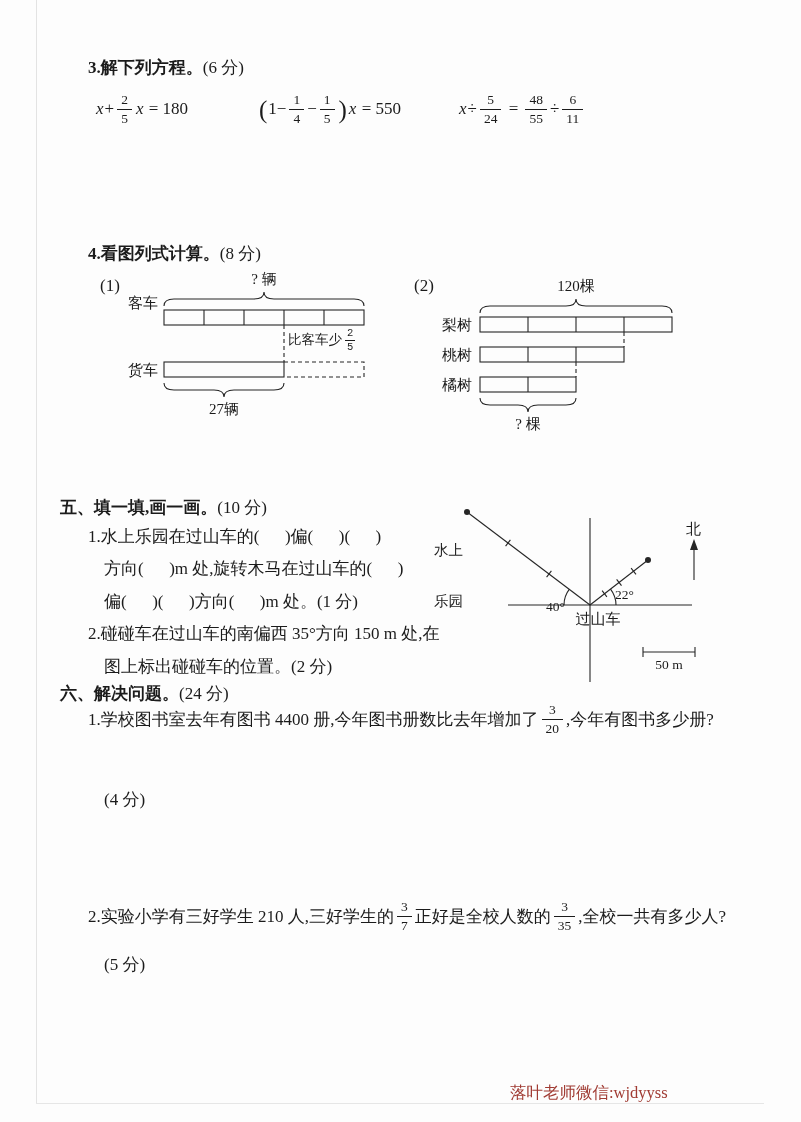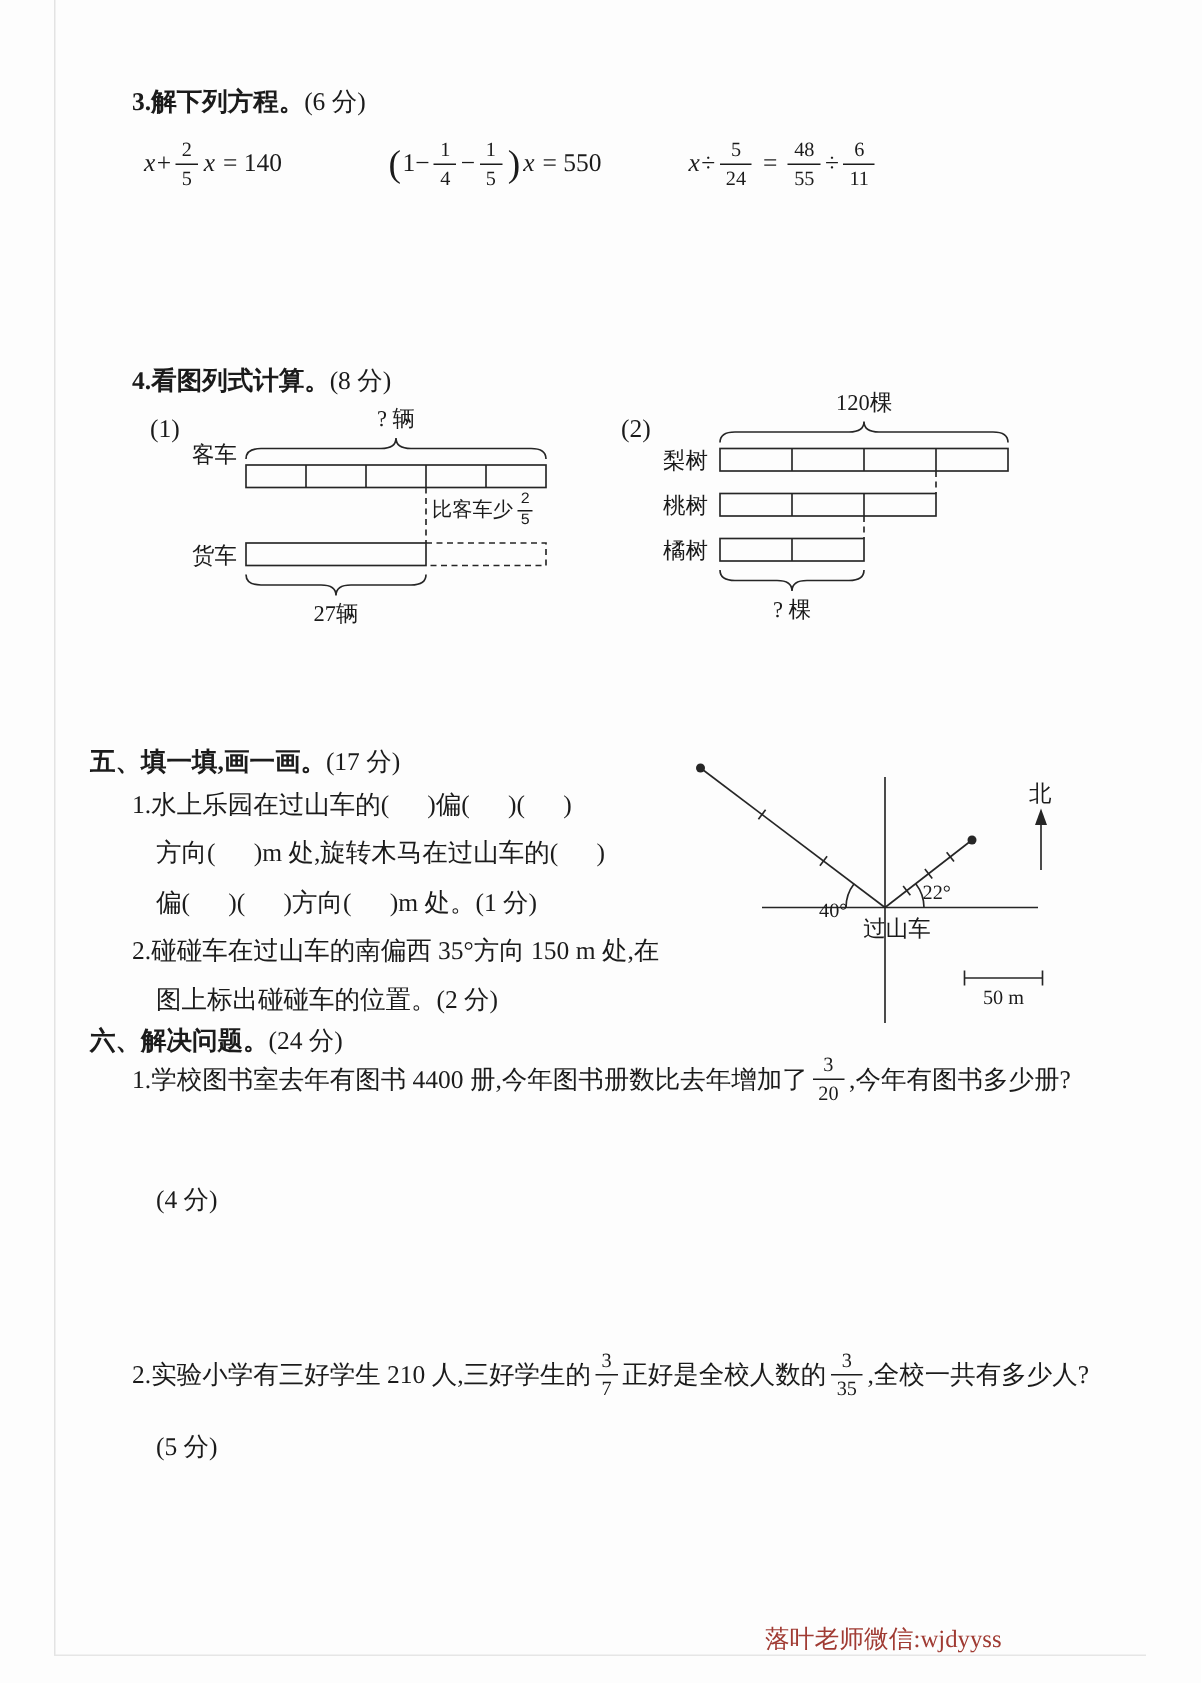--- a/index.html
+++ b/index.html
@@ -49,21 +49,21 @@
 <div class="page">
 
   <div class="edge-v"></div>
   <div class="edge-h"></div>
 
   <div class="abs t17" style="left:88px;top:56px">
     <span class="bold pre">3.解下列方程。</span><span class="pre">(6 分)</span>
   </div>
 
   <div class="abs eq" style="left:95px;top:88px">
-    <i>x</i><span class="pre">+</span><span class="frac"><span class="fn">2</span><span class="fd">5</span></span><i>x</i><span class="pre"> = 140</span>
+    <i>x</i><span class="pre">+</span><span class="frac"><span class="fn">2</span><span class="fd">5</span></span><i>x</i><span class="pre"> = 180</span>
   </div>
 
   <div class="abs eq" style="left:258px;top:88px">
     <span class="bp">(</span><span class="pre">1−</span><span class="frac"><span class="fn">1</span><span class="fd">4</span></span><span class="pre">−</span><span class="frac"><span class="fn">1</span><span class="fd">5</span></span><span class="bp">)</span><i>x</i><span class="pre"> = 550</span>
   </div>
 
   <div class="abs eq" style="left:458px;top:88px">
     <i>x</i><span class="pre">÷</span><span class="frac"><span class="fn">5</span><span class="fd">24</span></span><span class="pre"> = </span><span class="frac"><span class="fn">48</span><span class="fd">55</span></span><span class="pre">÷</span><span class="frac"><span class="fn">6</span><span class="fd">11</span></span>
   </div>
 
@@ -92,21 +92,21 @@
     <div class="dlabel" style="left:2px;top:24px">客车</div>
     <div class="dlabel" style="left:2px;top:91px">货车</div>
     <div class="dnote" style="left:162px;top:58px">
       <span class="pre">比客车少</span><span class="frac sm"><span class="fn">2</span><span class="fd">5</span></span>
     </div>
     <div class="dlabel dcenter" style="left:38px;top:130px;width:120px">27辆</div>
   </div>
 
   <div class="abs t17 pre" style="left:414px;top:276px">(2)</div>
 
-  <div class="diag" style="left:440px;top:259px;width:260px;height:158px">
+  <div class="diag" style="left:440px;top:277px;width:260px;height:158px">
     <svg width="260" height="158" viewBox="0 0 260 158">
       <path d="M40,36 Q40,29 50,29 L126,29 Q136,29 136,22 Q136,29 146,29 L222,29 Q232,29 232,36"></path>
       <rect x="40" y="40" width="192" height="15"></rect>
       <g>
         <line x1="88" y1="40" x2="88" y2="55"></line>
         <line x1="136" y1="40" x2="136" y2="55"></line>
         <line x1="184" y1="40" x2="184" y2="55"></line>
       </g>
       <line class="dashed" x1="184" y1="55" x2="184" y2="70"></line>
       <rect x="40" y="70" width="144" height="15"></rect>
@@ -122,21 +122,21 @@
       <path d="M40,121 Q40,128 50,128 L78,128 Q88,128 88,135 Q88,128 98,128 L126,128 Q136,128 136,121"></path>
     </svg>
     <div class="dlabel dcenter" style="left:40px;top:0;width:192px">120棵</div>
     <div class="dlabel" style="left:2px;top:39px">梨树</div>
     <div class="dlabel" style="left:2px;top:69px">桃树</div>
     <div class="dlabel" style="left:2px;top:99px">橘树</div>
     <div class="dlabel dcenter" style="left:40px;top:138px;width:96px">? 棵</div>
   </div>
 
   <div class="abs t17" style="left:60px;top:496px">
-    <span class="bold pre">五、填一填,画一画。</span><span class="pre">(17 分)</span>
+    <span class="bold pre">五、填一填,画一画。</span><span class="pre">(10 分)</span>
   </div>
 
   <div class="abs tblock" style="left:88px;top:521px;width:392px">
     <p>1.水上乐园在过山车的(      )偏(      )(      )</p>
     <p class="ind">方向(      )m 处,旋转木马在过山车的(      )</p>
     <p class="ind">偏(      )(      )方向(      )m 处。(1 分)</p>
     <p>2.碰碰车在过山车的南偏西 35°方向 150 m 处,在</p>
     <p class="ind">图上标出碰碰车的位置。(2 分)</p>
   </div>
 
@@ -162,20 +162,24 @@
       <g>
         <line x1="266" y1="88" x2="266" y2="56"></line>
         <polygon points="266,47 262,58 270,58"></polygon>
       </g>
       <g>
         <line x1="215" y1="160" x2="267" y2="160"></line>
         <line x1="215" y1="155" x2="215" y2="165"></line>
         <line x1="267" y1="155" x2="267" y2="165"></line>
       </g>
     </svg>
+    <div class="dlabel" style="left:6px;top:16px;font-size:14.5px;line-height:17px">
+      <div>水上</div>
+      <div>乐园</div>
+    </div>
     <div class="dlabel" style="left:258px;top:28px">北</div>
     <div class="dlabel" style="left:118px;top:107px;font-size:13.5px">40°</div>
     <div class="dlabel" style="left:187px;top:95px;font-size:13.5px">22°</div>
     <div class="dlabel dcenter" style="left:138px;top:118px;width:64px">过山车</div>
     <div class="dlabel dcenter" style="left:214px;top:165px;width:54px;font-size:13.5px">50 m</div>
   </div>
 
   <div class="abs t17" style="left:60px;top:682px">
     <span class="bold pre">六、解决问题。</span><span class="pre">(24 分)</span>
   </div>

